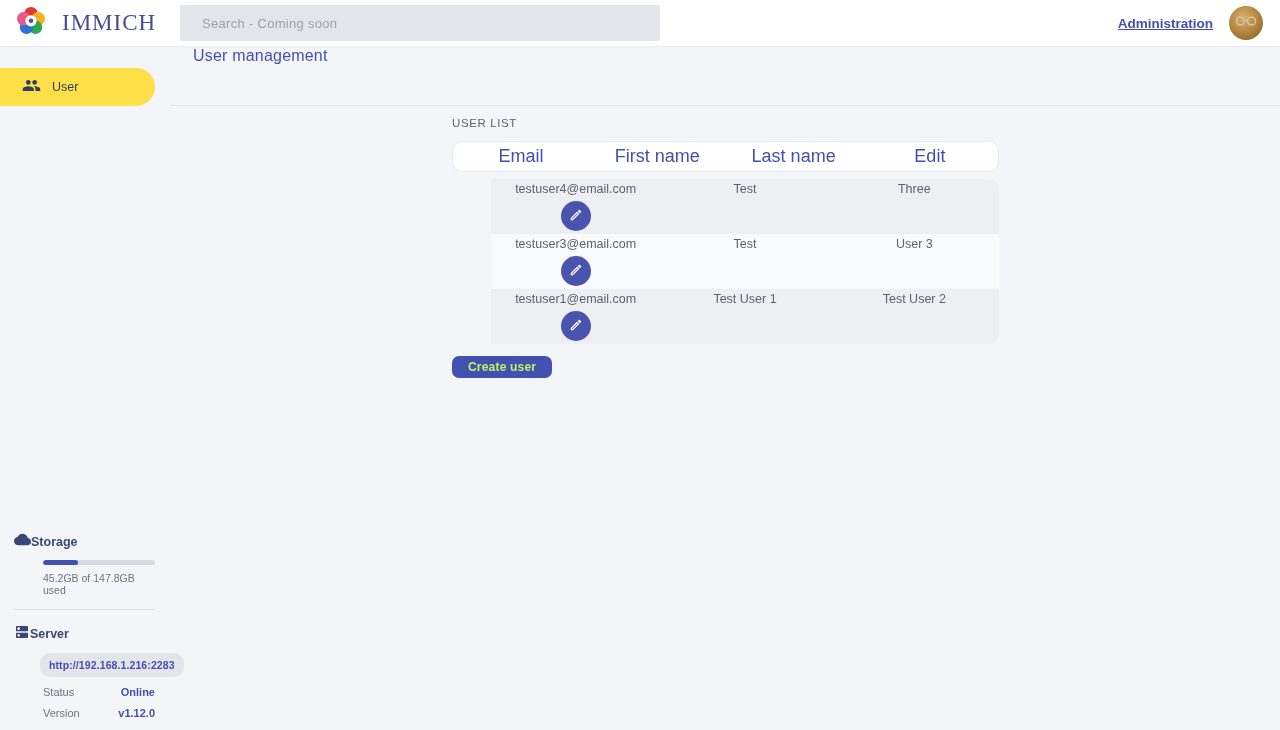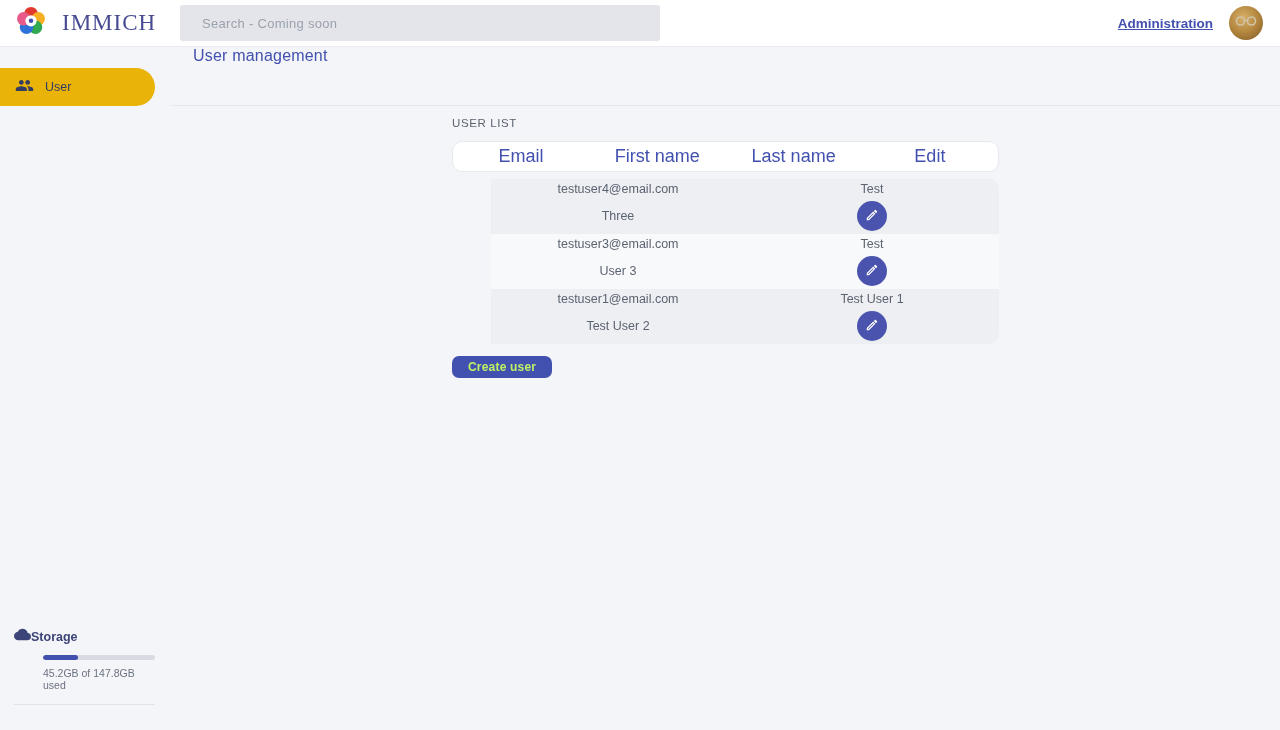--- a/index.html
+++ b/index.html
@@ -72,26 +72,26 @@
   
   .main { display: flex; height: 683px; }
   .sidebar { width: 171px; flex-shrink: 0; position: relative; }
   .content { flex: 1; position: relative; }
 
   
   .nav-item {
     margin-top: 21px;
     width: 155px;
     height: 38px;
-    background: #eab308;
+    background: #fde047;
     border-radius: 0 19px 19px 0;
     display: flex;
     align-items: center;
     gap: 11px;
-    padding-left: 15px;
+    padding-left: 22px;
     cursor: pointer;
   }
   .nav-item svg { fill: #333d63; }
   .nav-label { font-size: 12.5px; font-weight: 500; color: #333d63; }
 
   .sidebar-bottom { position: absolute; left: 14px; bottom: 11px; width: 141px; }
   .widget-head { display: flex; align-items: center; }
   .widget-head svg { fill: #3c4478; flex-shrink: 0; }
   .widget-title { font-size: 12.5px; font-weight: bold; color: #3c4478; }
   .storage-bar {
@@ -147,21 +147,21 @@
     align-items: center;
     background: #ffffff;
     border: 1px solid #e7e9ee;
     border-radius: 10px;
     margin-bottom: 7px;
   }
   .th { text-align: center; font-size: 18px; font-weight: 500; color: var(--primary); }
   .tbody { border-radius: 10px; overflow: hidden; }
   .tr {
     display: grid;
-    grid-template-columns: repeat(2, 1fr);
+    grid-template-columns: repeat(3, 1fr);
     height: 55px;
     align-items: center;
     margin-left: 39px;
   }
   .tr:nth-child(odd) { background: #edeff3; }
   .tr:nth-child(even) { background: #f8f9fb; }
   .td { text-align: center; font-size: 12.5px; color: #5c6370; }
   .edit-btn {
     width: 30px;
     height: 30px;
@@ -242,20 +242,39 @@
           <span class="widget-title">Storage</span>
         </div>
         <div class="storage-bar">
           <div class="storage-fill" style="width: 31%;"></div>
         </div>
         <div class="storage-text">45.2GB of 147.8GB used</div>
       </div>
 
       <hr class="widget-divider">
 
+      <div>
+        <div class="widget-head">
+          <span>
+            <svg width="16" height="16" viewBox="0 0 24 24">
+              <path d="M20 13H4c-.55 0-1 .45-1 1v6c0 .55.45 1 1 1h16c.55 0 1-.45 1-1v-6c0-.55-.45-1-1-1zM7 19c-1.1 0-2-.9-2-2s.9-2 2-2 2 .9 2 2-.9 2-2 2zM20 3H4c-.55 0-1 .45-1 1v6c0 .55.45 1 1 1h16c.55 0 1-.45 1-1V4c0-.55-.45-1-1-1zM7 9c-1.1 0-2-.9-2-2s.9-2 2-2 2 .9 2 2-.9 2-2 2z"></path>
+            </svg>
+          </span>
+          <span class="widget-title">Server</span>
+        </div>
+        <div class="server-chip">http://192.168.1.216:2283</div>
+        <div class="kv">
+          <span class="kv-label">Status</span>
+          <span class="kv-value">Online</span>
+        </div>
+        <div class="kv">
+          <span class="kv-label">Version</span>
+          <span class="kv-value">v1.12.0</span>
+        </div>
+      </div>
     </div>
   </nav>
 
   <section class="content">
     <div class="page-header">
       <h1 class="page-title">User management</h1>
     </div>
 
     <div class="table-wrap">
       <div class="section-label">USER LIST</div>

